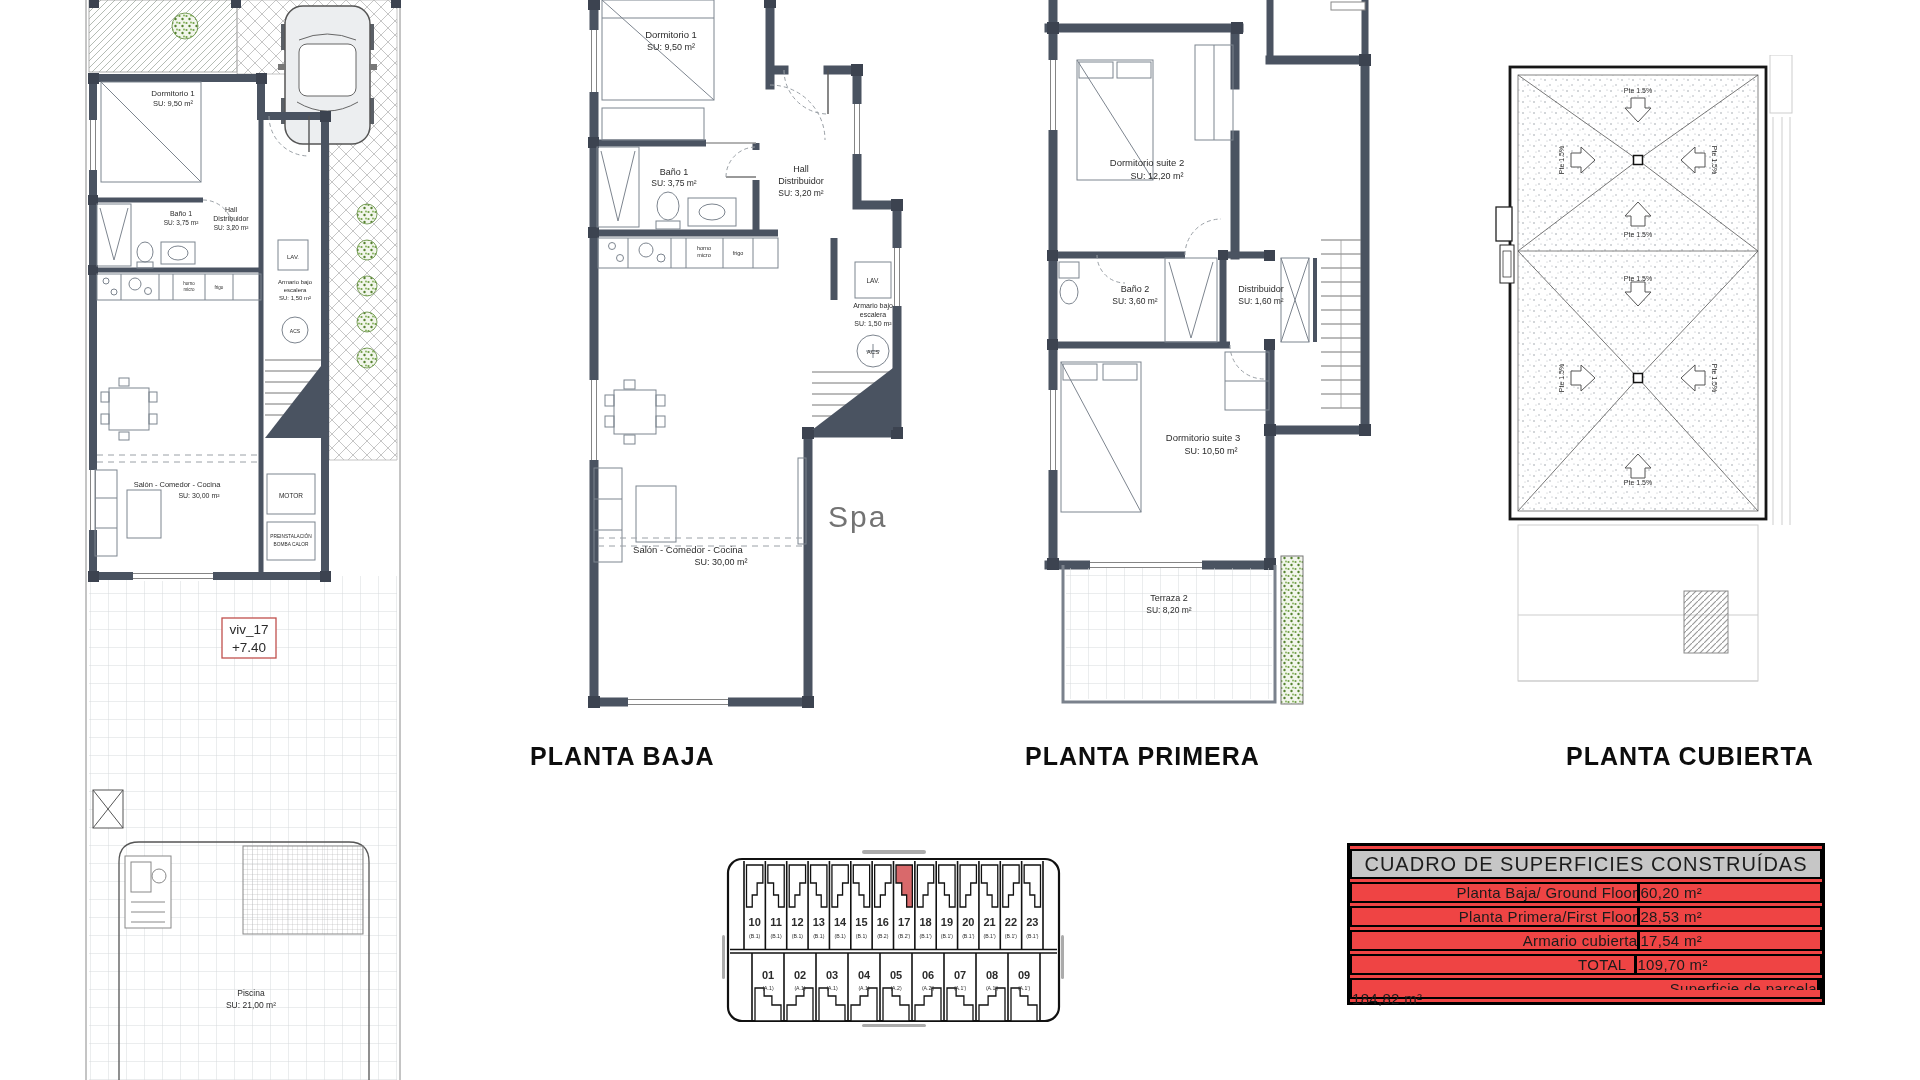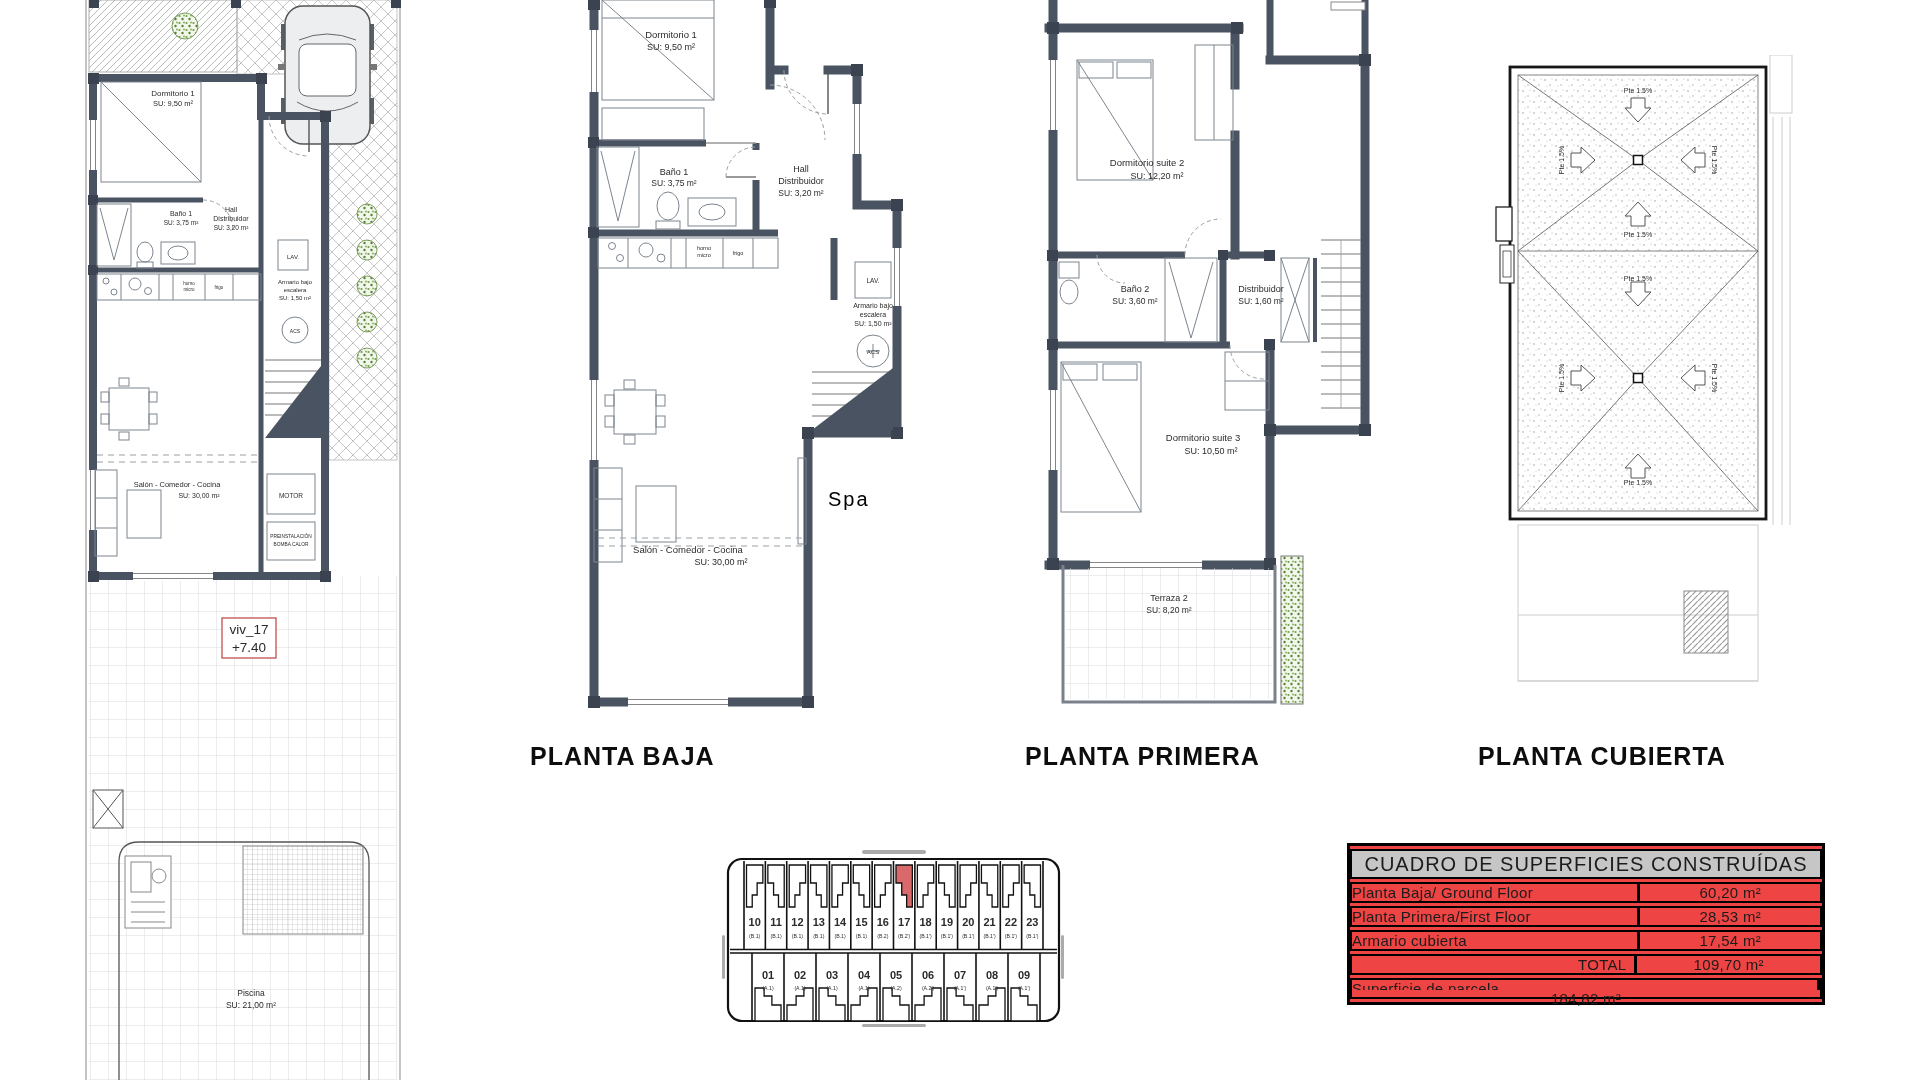--- a/index.html
+++ b/index.html
@@ -2,33 +2,33 @@
 <html><head>
 <meta charset="utf-8">
 <style>
   html,body{margin:0;padding:0;background:#fff;}
   body{width:1920px;height:1080px;position:relative;overflow:hidden;
        font-family:"Liberation Sans", sans-serif;color:#222;}
   .panel{position:absolute;}
   svg text{font-family:"Liberation Sans", sans-serif;fill:#2b2b2b;}
   .plan-title{position:absolute;top:742px;height:32px;text-align:left;
        font-size:25px;font-weight:bold;letter-spacing:1px;color:#0d0d0d;}
-  .watermark{position:absolute;left:828px;top:488px;font-size:20px;color:#000000;
+  .watermark{position:absolute;left:828px;top:500px;font-size:30px;color:#737373;
        letter-spacing:2px;}
   
   .surf-table{position:absolute;left:1347px;top:843px;width:478px;box-sizing:border-box;
        border:3.5px solid #000;background:#ef4444;padding:3px 0;}
   .surf-header{border:2px solid #000;background:#c6c6c6;height:26px;line-height:26px;
        text-align:center;font-size:20px;letter-spacing:1px;color:#1c1c1c;margin-bottom:3px;}
   .surf-row{display:flex;border:2px solid #000;height:17px;line-height:17px;
        margin-bottom:3px;font-size:15px;color:#1b1b1b;letter-spacing:.3px;}
   .surf-row:last-child{margin-bottom:0;flex-direction:column;}
-  .surf-label{flex:0 0 61%;border-right:3px solid #000;text-align:left;overflow:hidden;}
+  .surf-label{flex:0 0 61%;border-right:3px solid #000;text-align:right;overflow:hidden;}
   .surf-row.total .surf-label{text-align:right;padding-right:8px;box-sizing:border-box;}
-  .surf-value{flex:1;text-align:center;}
+  .surf-value{flex:1;}
 </style>
 </head>
 <body>
 
 <svg width="0" height="0" style="position:absolute">
   <defs>
     <pattern id="diagHatch" width="7" height="7" patternUnits="userSpaceOnUse">
       <path d="M0,7 L7,0" stroke="#b4bcb4" stroke-width="1"></path>
     </pattern>
     <pattern id="herring" width="14" height="14" patternUnits="userSpaceOnUse">
@@ -423,21 +423,21 @@
   </g>
   <g stroke="#222" fill="#fff">
     <rect x="8" y="152" width="16" height="34" stroke-width="1.3"></rect>
     <rect x="12" y="190" width="14" height="38" stroke-width="1"></rect>
     <rect x="15" y="196" width="8" height="26" stroke-width="0.7"></rect>
   </g>
 </svg>
 
 <div class="plan-title" style="left:530px;width:300px">PLANTA BAJA</div>
 <div class="plan-title" style="left:1025px;width:365px">PLANTA PRIMERA</div>
-<div class="plan-title" style="left:1478px;width:326px" able="false">PLANTA CUBIERTA</div>
+<div class="plan-title" style="left:1566px;width:326px" able="false">PLANTA CUBIERTA</div>
 
 <div class="watermark">Spa</div>
 
 <svg id="site-key-svg" class="panel" style="left:722px;top:845px" width="343" height="184" viewBox="0 0 343 184">
   <rect x="6" y="14" width="331" height="162" rx="14" fill="#fff" stroke="#111" stroke-width="2.2"></rect>
   <path d="M8,104.5 H335 M8,108 H335" stroke="#111" stroke-width="1.4"></path>
   <g fill="#888" opacity="0.7">
     <rect x="140" y="5" width="64" height="4" rx="2"></rect>
     <rect x="140" y="179" width="64" height="3" rx="1.5"></rect>
     <rect x="0" y="90" width="3" height="44" rx="1.5"></rect>

